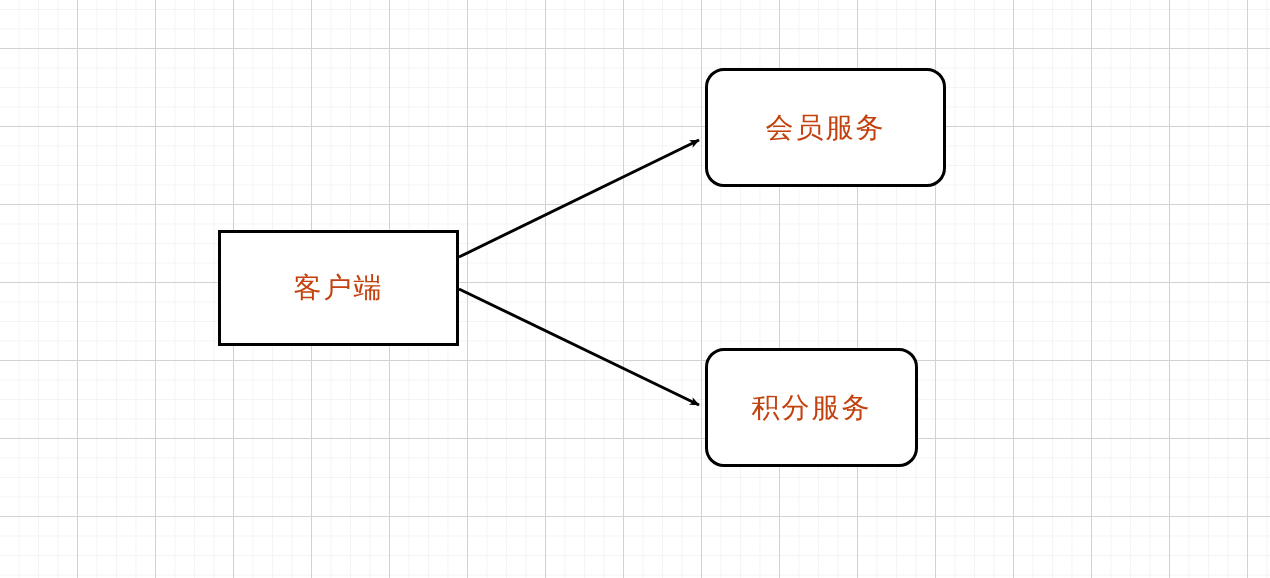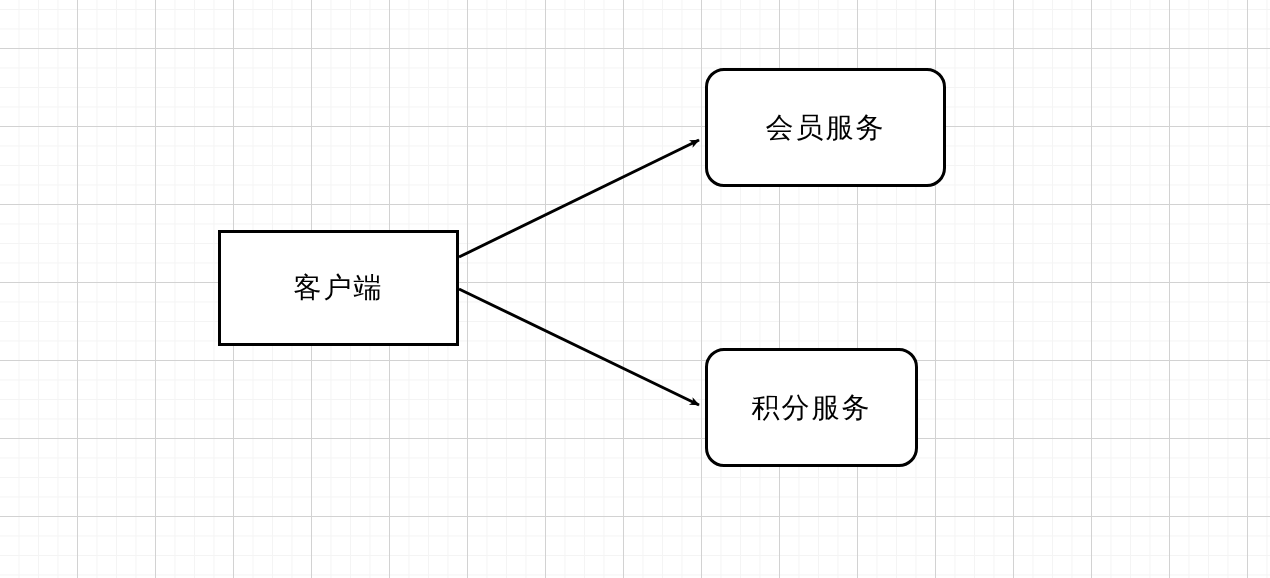--- a/index.html
+++ b/index.html
@@ -44,21 +44,21 @@
     box-sizing: border-box;
     background: #ffffff;
     border: 3px solid #000000;
     display: flex;
     align-items: center;
     justify-content: center;
   }
   .node-label {
     font-size: 28px;
     line-height: 1;
-    color: #000000;
+    color: #c2410c;
     letter-spacing: 2px;
     white-space: nowrap;
     font-family: "Liberation Sans", "DejaVu Sans", sans-serif;
   }
   #node-client {
     left: 218px;
     top: 230px;
     width: 241px;
     height: 116px;
     border-radius: 0;

